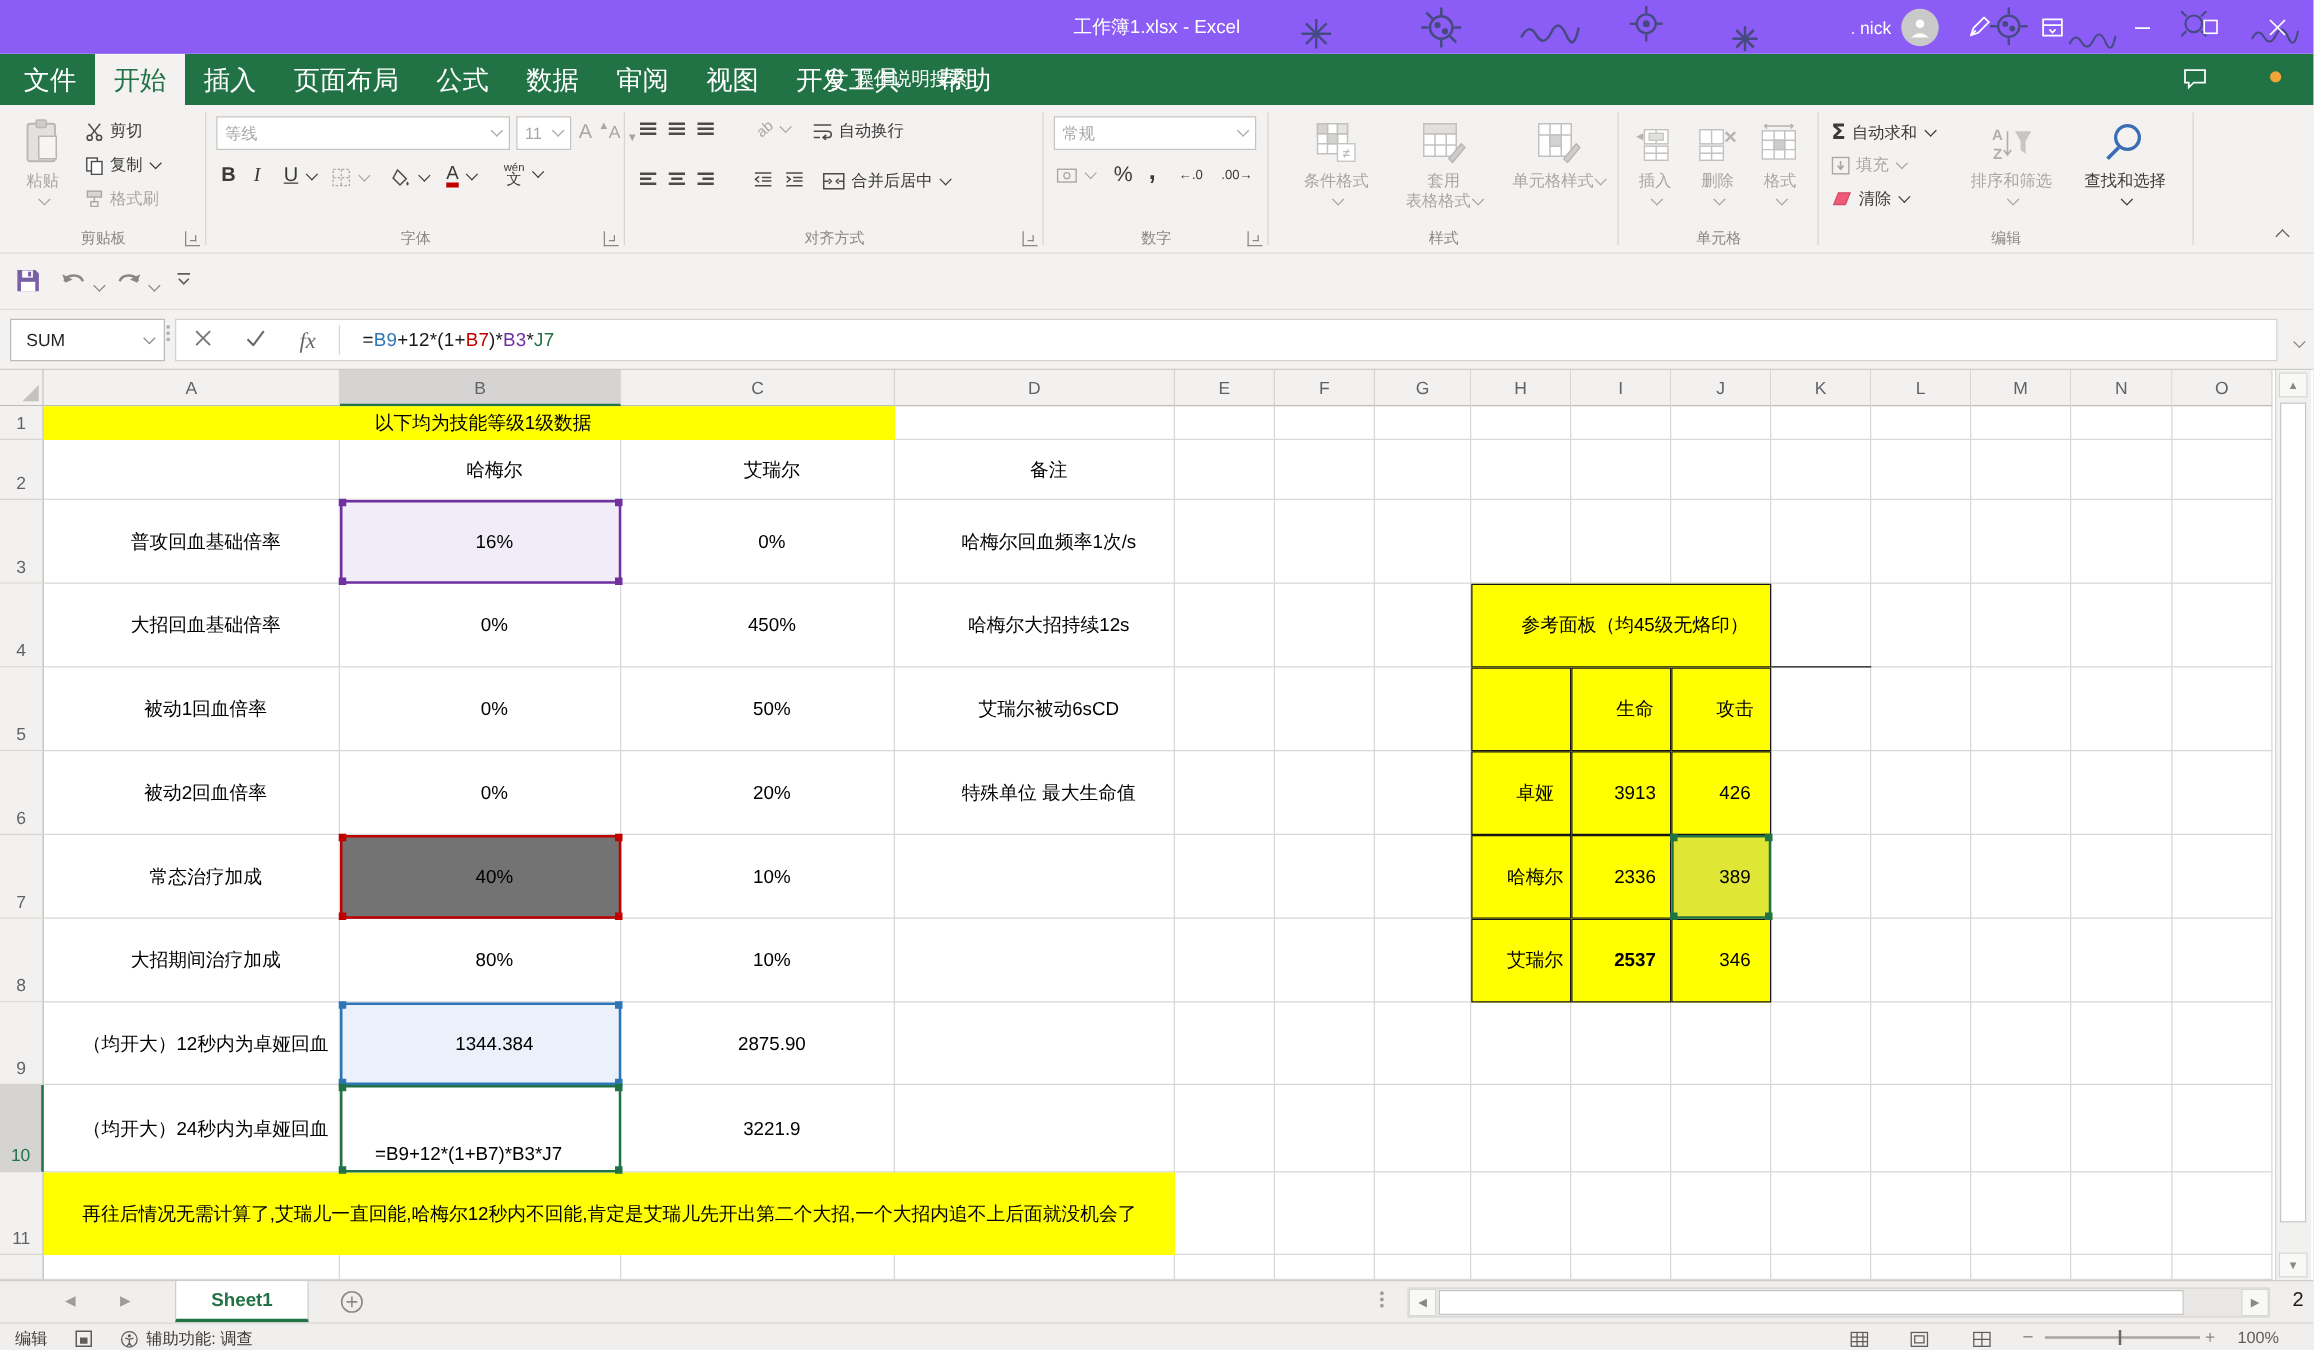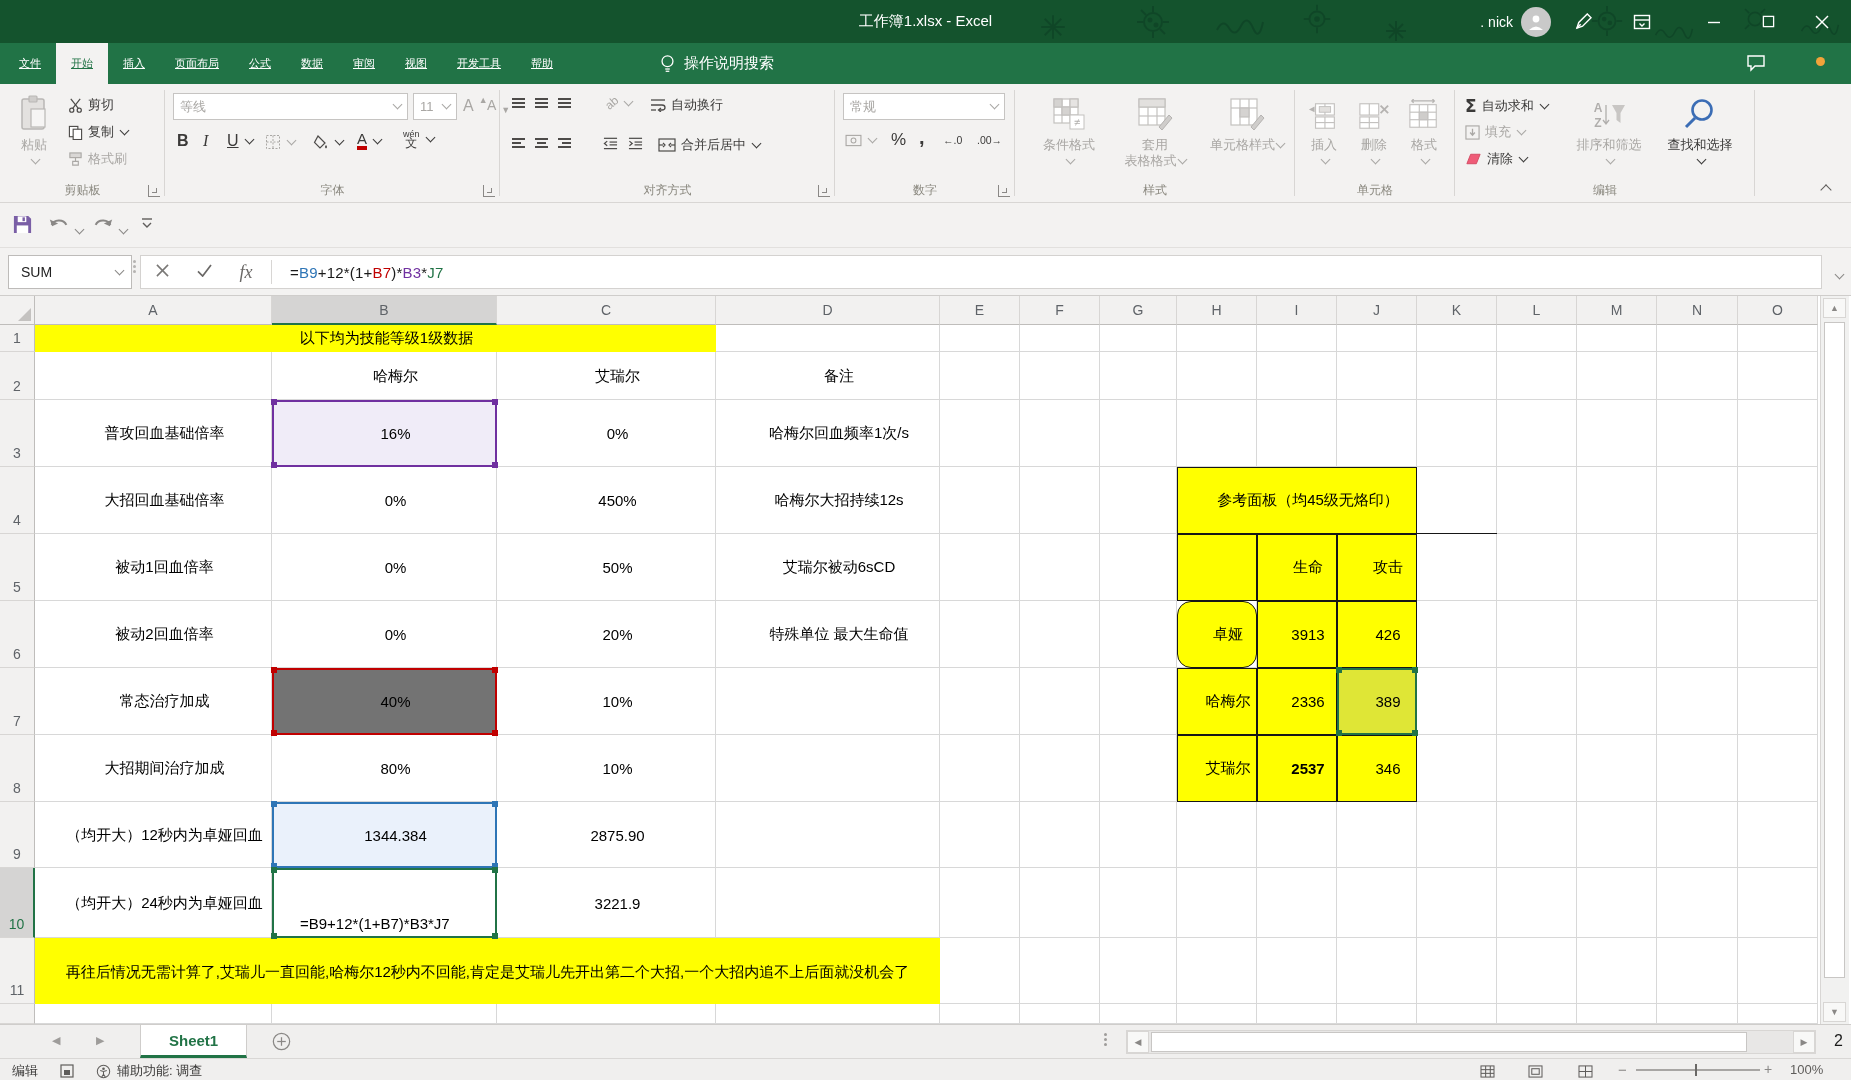--- a/index.html
+++ b/index.html
@@ -1,30 +1,30 @@
 <!DOCTYPE html>
 <html><head>
 <meta charset="utf-8">
 <style>
   html,body{margin:0;padding:0;background:#d8d8d8;}
   #app{position:relative;width:1851px;height:1080px;background:#fff;overflow:hidden;
        font-family:"Liberation Sans","DejaVu Sans",sans-serif;-webkit-font-smoothing:antialiased;}
   .abs{position:absolute;}
   
-  .titlebar{position:absolute;left:0;top:0;width:1851px;height:43px;background:#14532d;color:#fff;z-index:5;}
+  .titlebar{position:absolute;left:0;top:0;width:1851px;height:43px;background:#8b5cf6;color:#fff;z-index:5;}
   .doodle{position:absolute;opacity:.55;z-index:1;}
   .wtitle{position:absolute;left:0;top:0;width:100%;height:43px;display:flex;align-items:center;justify-content:center;
           font-size:15px;color:#fff;z-index:2;}
   .account{position:absolute;top:0;height:43px;display:flex;align-items:center;gap:8px;z-index:3;color:#fff;font-size:14px;}
   .avatar{width:30px;height:30px;border-radius:50%;background:#c9c9c9;display:flex;align-items:center;justify-content:center;}
   .tbarbtn{position:absolute;top:0;height:43px;width:46px;display:flex;align-items:center;justify-content:center;z-index:3;}
   
   .menubar{position:absolute;left:0;top:43px;width:1851px;height:41px;background:#217346;z-index:4;}
   #menutabs{position:absolute;left:4px;top:0;height:41px;display:flex;}
-  .mtab{height:41px;display:flex;align-items:center;padding:0 15px;color:#fff;font-size:11px;white-space:nowrap;text-decoration:underline;}
+  .mtab{height:41px;display:flex;align-items:center;padding:0 15px;color:#fff;font-size:21px;white-space:nowrap;}
   .mtab.active{background:#f3f2f1;color:#217346;}
   .searchwrap{position:absolute;left:660px;top:0;height:41px;display:flex;align-items:center;gap:9px;color:#fff;font-size:15px;}
   
   .ribbon{position:absolute;left:0;top:84px;width:1851px;height:118px;background:#f3f2f1;border-bottom:1px solid #d8d6d4;z-index:3;}
   .rgroup{position:absolute;top:0;height:118px;}
   .rgroup::after{content:"";position:absolute;right:0;top:6px;bottom:6px;width:1px;background:#d8d6d4;}
   .glabel{position:absolute;bottom:3px;left:0;width:100%;text-align:center;font-size:12px;color:#8a887f;}
   .launch{position:absolute;right:5px;bottom:5px;width:11px;height:11px;border-left:1px solid #8a8886;border-bottom:1px solid #8a8886;}
   .launch::after{content:"";position:absolute;left:3px;bottom:3px;width:4px;height:4px;border-right:1px solid #8a8886;border-bottom:1px solid #8a8886;}
   .rbig{position:absolute;top:5px;text-align:center;font-size:13px;line-height:16px;}
@@ -831,21 +831,21 @@
       </div>
       <div class="cell f-yellow bdk" style="position: absolute; left: 1177px; top: 534px; width: 80px; height: 67px;">
         <span></span>
       </div>
       <div class="cell f-yellow bdk" style="position: absolute; left: 1257px; top: 534px; width: 80px; height: 67px;">
         <span>生命</span>
       </div>
       <div class="cell f-yellow bdk" style="position: absolute; left: 1337px; top: 534px; width: 80px; height: 67px;">
         <span>攻击</span>
       </div>
-      <div class="cell f-yellow bdk" style="position: absolute; left: 1177px; top: 601px; width: 80px; height: 67px; border-radius: 14px;">
+      <div class="cell f-yellow bdk" style="position: absolute; left: 1177px; top: 601px; width: 80px; height: 67px;">
         <span>卓娅</span>
       </div>
       <div class="cell f-yellow bdk" style="position: absolute; left: 1257px; top: 601px; width: 80px; height: 67px;">
         <span>3913</span>
       </div>
       <div class="cell f-yellow bdk" style="position: absolute; left: 1337px; top: 601px; width: 80px; height: 67px;">
         <span>426</span>
       </div>
       <div class="cell f-yellow bdk" style="position: absolute; left: 1177px; top: 668px; width: 80px; height: 67px;">
         <span>哈梅尔</span>

